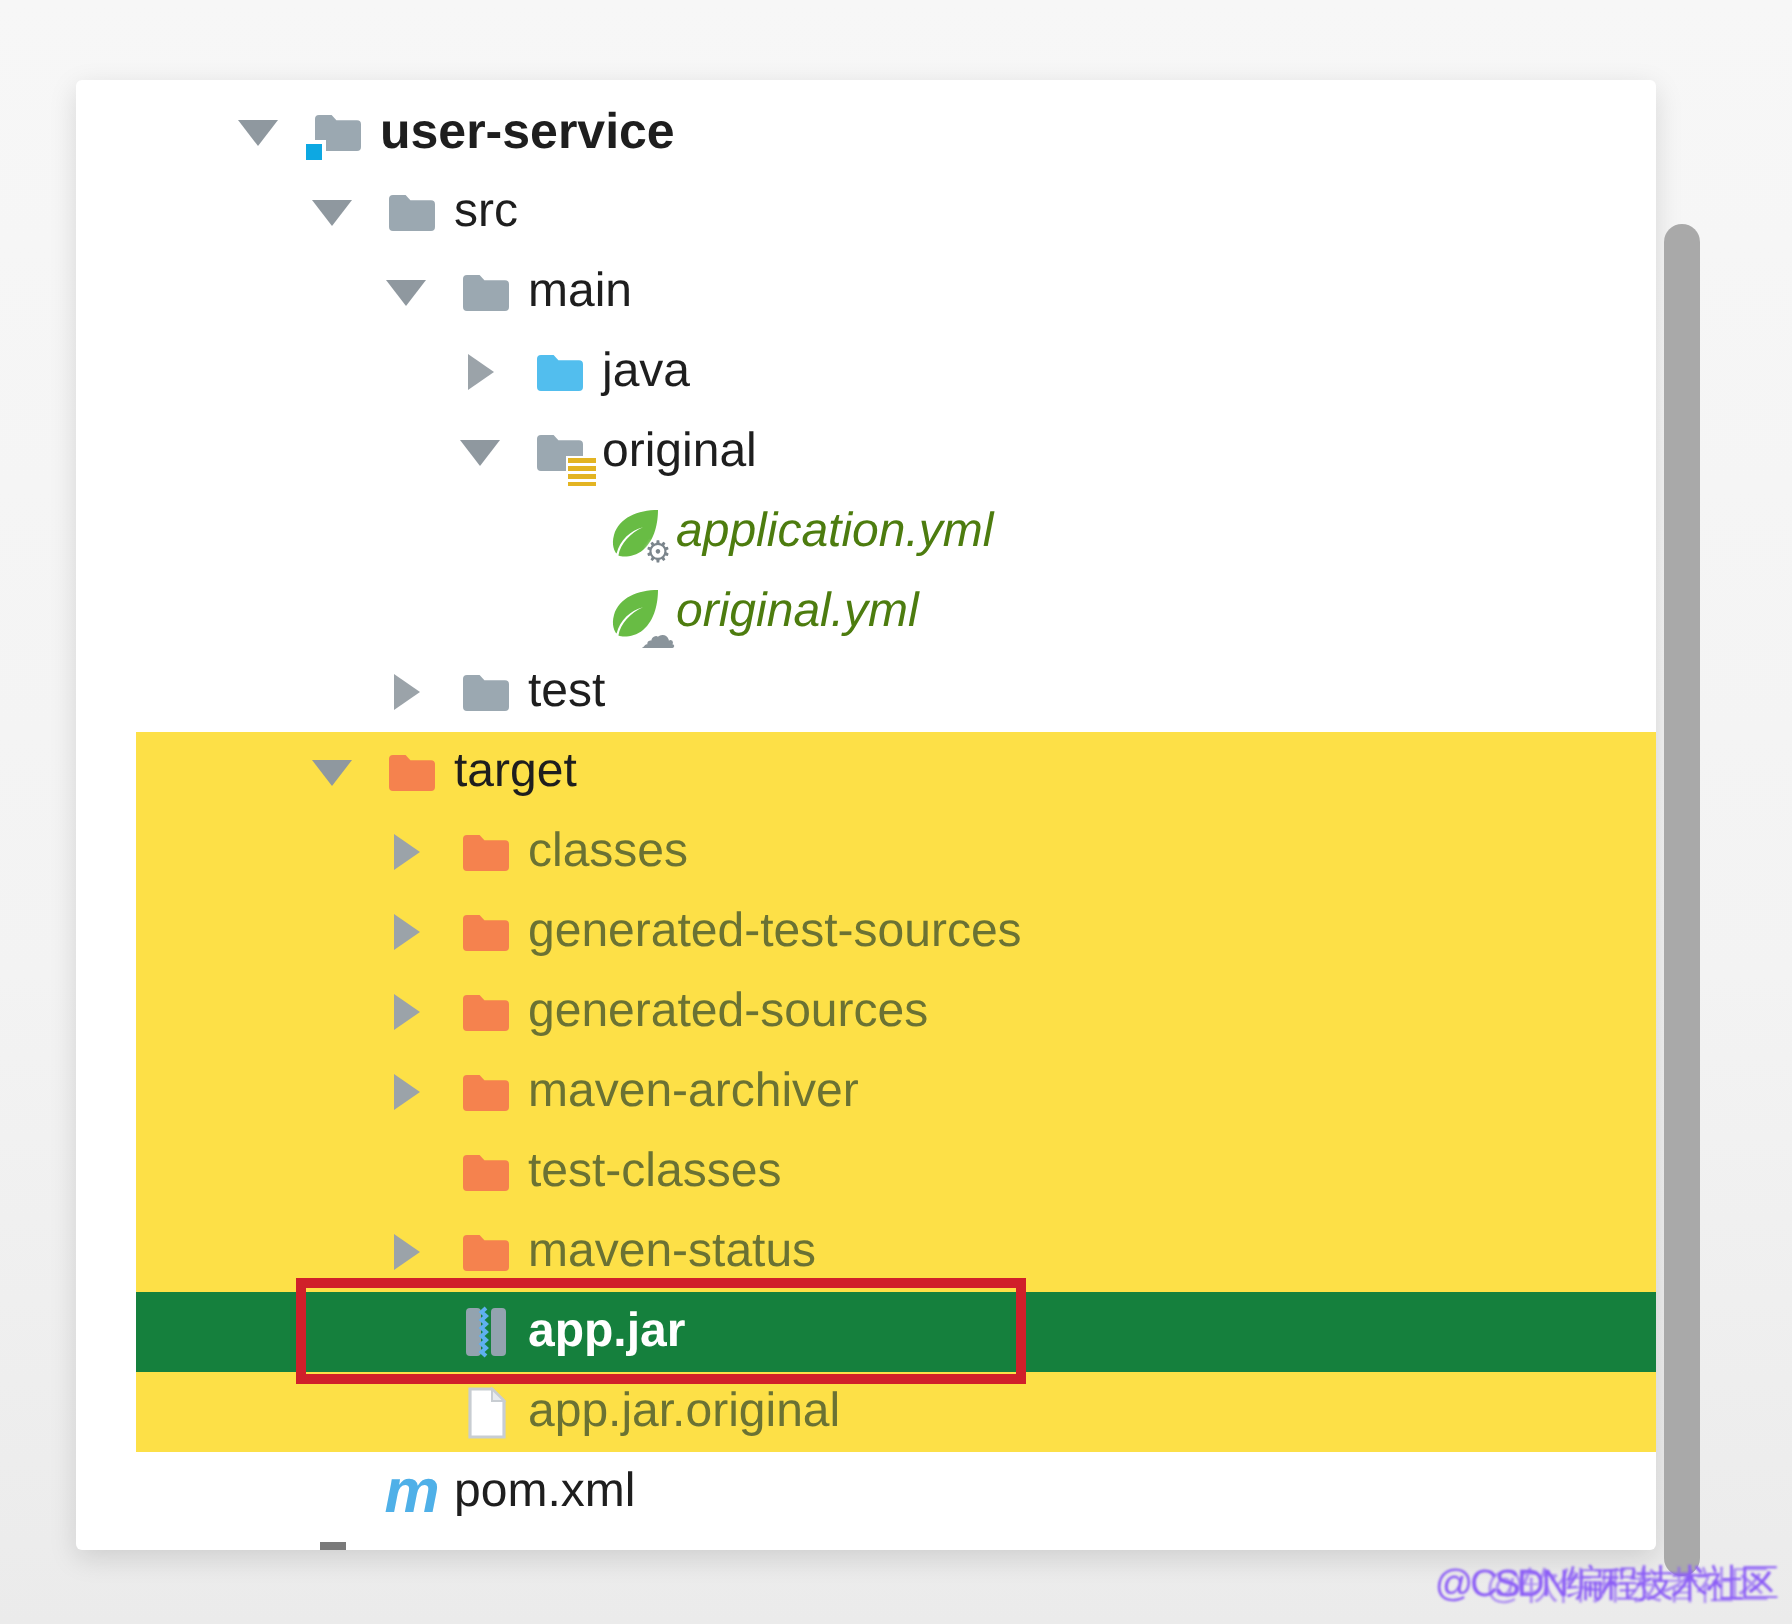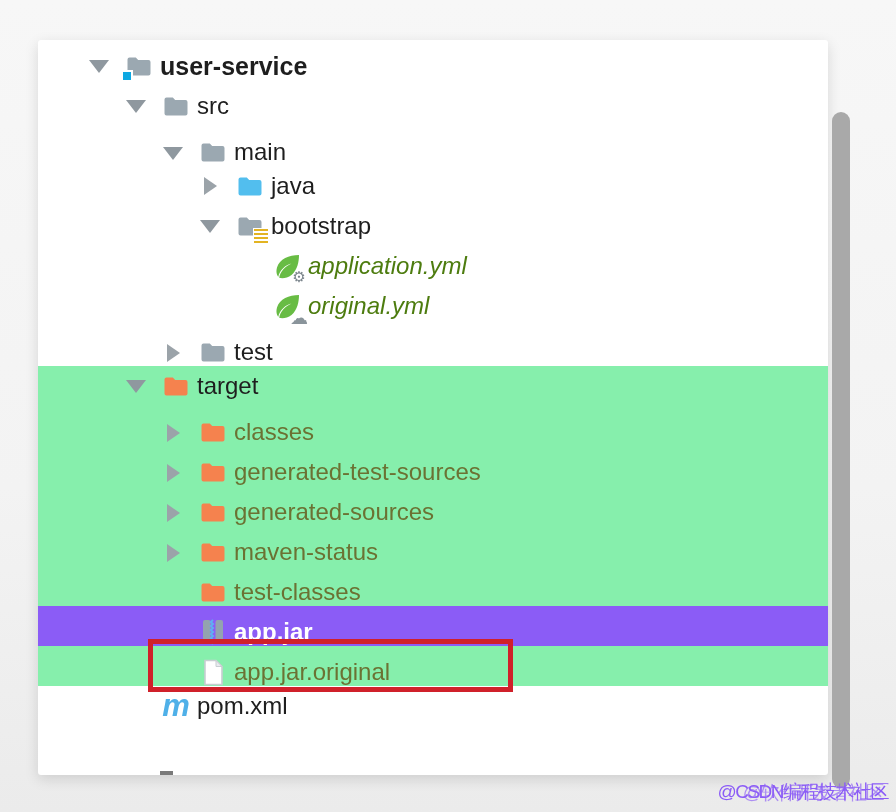--- a/index.html
+++ b/index.html
@@ -7,24 +7,25 @@
   body {
     font-family:"Liberation Sans", sans-serif;
     background:linear-gradient(180deg,#f7f7f7 0%, #f3f3f3 60%, #ebebeb 100%);
     position:relative;
   }
   .panel {
     position:absolute; left:38px; top:40px; width:790px; height:735px;
     background:#ffffff; border-radius:3px;
     box-shadow:0 4px 14px rgba(0,0,0,0.13);
     overflow:hidden;
+    padding-left:30px;
   }
   .tree { padding-top:6px; position:relative; }
   .row { display:flex; align-items:center; height:40px; font-size:24px; color:#1e1e1e; white-space:nowrap; }
-  .lv0{ padding-left:48px; } .lv1{ padding-left:85px;text-align:right; } .lv2{ padding-left:122px;align-items:flex-end; }
+  .lv0{ padding-left:48px; } .lv1{ padding-left:85px;text-align:right; } .lv2{ padding-left:122px; }
   .lv3{ padding-left:159px; } .lv4{ padding-left:196px; }
 
   .arrow { width:26px; height:26px; flex:0 0 26px; display:flex; align-items:center; justify-content:center; }
   .tri-down { width:0; height:0; border-left:10px solid transparent; border-right:10px solid transparent; border-top:13px solid #8f989f; }
   .tri-right { width:0; height:0; border-top:9px solid transparent; border-bottom:9px solid transparent; border-left:13px solid #9ba3a9; }
 
   .ico { width:30px; height:28px; flex:0 0 30px; margin-left:12px; margin-right:6px; position:relative; display:flex; align-items:center; justify-content:center; }
   .folder-gray   path { fill:#9BA8B1; }
   .folder-orange path { fill:#F5824E; }
   .folder-blue   path { fill:#52BEEE; }
@@ -36,22 +37,22 @@
   .badge-gear { position:absolute; right:-5px; bottom:-5px; width:16px; height:16px; display:flex; align-items:center; justify-content:center;
                 font-size:15px; line-height:16px; color:#7b858c;
                 text-shadow:0 0 2px #fff, 0 0 2px #fff; }
   .badge-cloud { position:absolute; right:-6px; bottom:-7px; font-size:18px; line-height:18px; color:#8A949B;
                  text-shadow:0 0 2px #fff; }
   .maven-m { font-style:italic; font-weight:bold; font-size:31px; line-height:28px; color:#4FB0E8; }
 
   .t-bold { font-weight:700; font-size:25px; }
   .t-olive { color:#6b7233; }
   .t-navy { color:#4d7c0f;font-style:italic; }
-  .bg-yellow { background:#86efac; }
-  .selected { background:#8b5cf6; color:#ffffff; font-weight:700; }
+  .bg-yellow { background:#fde047; }
+  .selected { background:#15803d; color:#ffffff; font-weight:700; }
 
   .red-box { position:absolute; left:110px; top:599px; width:365px; height:53px;
              border:5px solid #d0202a; z-index:6; pointer-events:none; }
   .partial-row-stub { position:absolute; left:122px; top:731px; width:13px; height:5px; background:#7a7a7a; }
 
   .scrollbar-thumb { position:absolute; left:832px; top:112px; width:18px; height:676px;
                      background:#a9a9a9; border-radius:9px; }
 
   .watermark { position:absolute; left:640px; top:779px; width:248px; height:26px; text-align:right;
                font-size:19px; color:#8b5cf6; letter-spacing:-1.5px; filter:blur(0.6px); }
@@ -116,21 +117,21 @@
     <div class="row lv3">
       <span class="arrow">
           <span class="tri-down"></span>
         </span>
       <span class="ico folder-gray">
         <svg width="26" height="22" viewBox="0 0 26 22">
             <path d="M1.5 4.5a2 2 0 0 1 2-2h6.3l2.4 2.6h10.3a2 2 0 0 1 2 2v11.4a2 2 0 0 1-2 2h-19a2 2 0 0 1-2-2z"></path>
           </svg>
         <span class="badge-res"></span>
       </span>
-      <span>bootstrap</span>
+      <span>original</span>
     </div>
 
     <div class="row lv4">
       <span class="arrow"></span>
       <span class="ico">
         <svg width="26" height="26" viewBox="0 0 26 26">
             <path d="M25 2C15 2 5.5 5.8 3 14.5c-1.4 4.9.3 8.3 1.3 9.3 1.6-6.8 7-11.6 13.2-13.2-6.2 2.8-11.3 8-12.3 14.2 2.6 1 8.2.6 12.3-2.8C23.6 17 25 8 25 2z" fill="#68BC44"></path>
           </svg>
         <span class="badge-gear">⚙</span>
       </span>
@@ -201,41 +202,52 @@
           <span class="tri-right"></span>
         </span>
       <span class="ico folder-orange">
         <svg width="26" height="22" viewBox="0 0 26 22">
             <path d="M1.5 4.5a2 2 0 0 1 2-2h6.3l2.4 2.6h10.3a2 2 0 0 1 2 2v11.4a2 2 0 0 1-2 2h-19a2 2 0 0 1-2-2z"></path>
           </svg>
       </span>
       <span class="t-olive">generated-sources</span>
     </div>
 
+    <div class="row lv2 bg-yellow">
+      <span class="arrow">
+          <span class="tri-right"></span>
+        </span>
+      <span class="ico folder-orange">
+        <svg width="26" height="22" viewBox="0 0 26 22">
+            <path d="M1.5 4.5a2 2 0 0 1 2-2h6.3l2.4 2.6h10.3a2 2 0 0 1 2 2v11.4a2 2 0 0 1-2 2h-19a2 2 0 0 1-2-2z"></path>
+          </svg>
+      </span>
+      <span class="t-olive">maven-archiver</span>
+    </div>
+
+    <div class="row lv2 bg-yellow">
+      <span class="arrow"></span>
+      <span class="ico folder-orange">
+        <svg width="26" height="22" viewBox="0 0 26 22">
+            <path d="M1.5 4.5a2 2 0 0 1 2-2h6.3l2.4 2.6h10.3a2 2 0 0 1 2 2v11.4a2 2 0 0 1-2 2h-19a2 2 0 0 1-2-2z"></path>
+          </svg>
+      </span>
+      <span class="t-olive">test-classes</span>
+    </div>
 
     <div class="row lv2 bg-yellow">
       <span class="arrow">
           <span class="tri-right"></span>
         </span>
       <span class="ico folder-orange">
         <svg width="26" height="22" viewBox="0 0 26 22">
             <path d="M1.5 4.5a2 2 0 0 1 2-2h6.3l2.4 2.6h10.3a2 2 0 0 1 2 2v11.4a2 2 0 0 1-2 2h-19a2 2 0 0 1-2-2z"></path>
           </svg>
       </span>
       <span class="t-olive">maven-status</span>
-    </div>
-
-    <div class="row lv2 bg-yellow">
-      <span class="arrow"></span>
-      <span class="ico folder-orange">
-        <svg width="26" height="22" viewBox="0 0 26 22">
-            <path d="M1.5 4.5a2 2 0 0 1 2-2h6.3l2.4 2.6h10.3a2 2 0 0 1 2 2v11.4a2 2 0 0 1-2 2h-19a2 2 0 0 1-2-2z"></path>
-          </svg>
-      </span>
-      <span class="t-olive">test-classes</span>
     </div>
 
     <div class="row lv2 selected">
       <span class="arrow"></span>
       <span class="ico">
         <svg width="22" height="26" viewBox="0 0 22 26">
           <rect x="1" y="1" width="7.5" height="24" rx="2" fill="#93A3AF"></rect>
           <rect x="13.5" y="1" width="7.5" height="24" rx="2" fill="#93A3AF"></rect>
           <polyline points="11,1 8.8,3 11,5 8.8,7 11,9 8.8,11 11,13 8.8,15 11,17 8.8,19 11,21 8.8,23 11,25" stroke="#5FB0F0" stroke-width="2" fill="none"></polyline>
         </svg>

